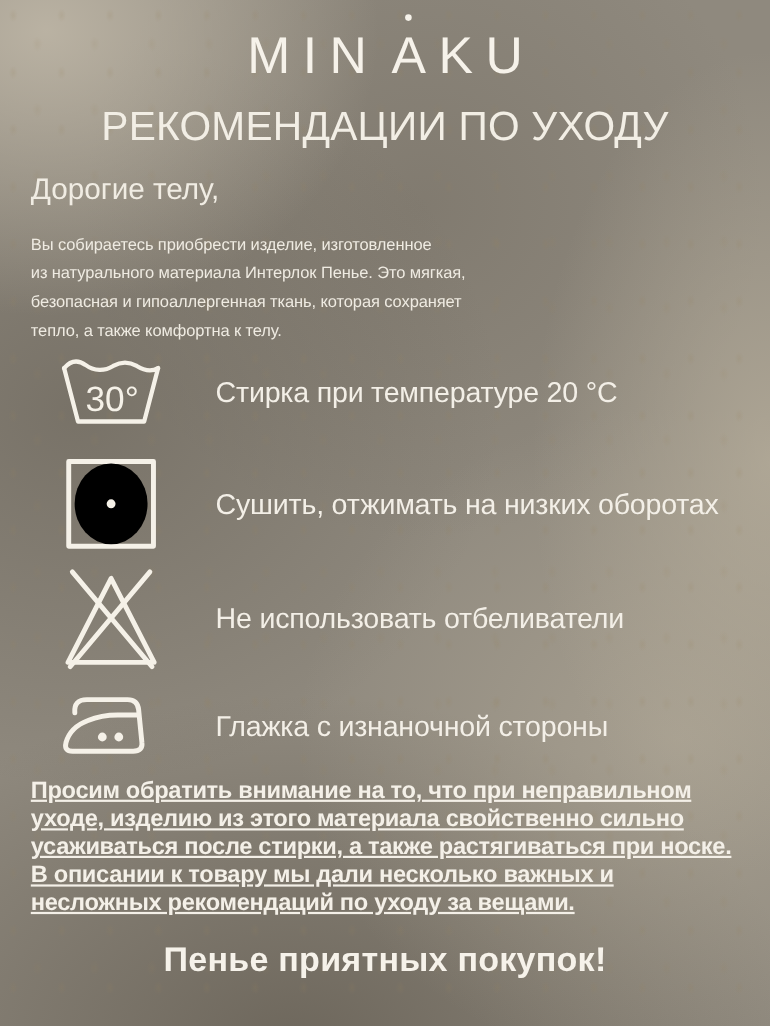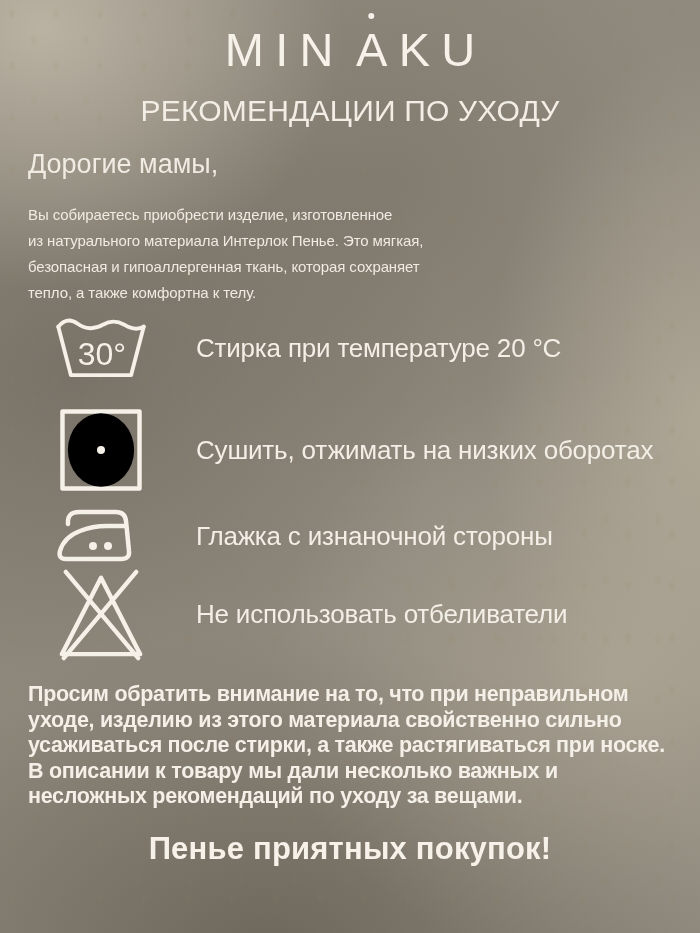--- a/index.html
+++ b/index.html
@@ -42,21 +42,21 @@
   .brand-sub{
     text-align:center;
     font-size:19px;font-weight:400;
     letter-spacing:0.58em;text-indent:0.58em;
     color:#ece7de;
     margin-top:9px;
   }
 
   .title{
     text-align:center;
-    font-size:30px;font-weight:500;
+    font-size:37px;font-weight:500;
     letter-spacing:0.2px;
     color:#f2eee5;
     margin-top:17px;
   }
 
   .greeting{
     font-size:27px;font-weight:400;
     margin-top:21px;
     color:#f0ece3;
   }
@@ -93,20 +93,21 @@
     font-family:"Liberation Sans","DejaVu Sans",sans-serif;
     font-size:33px;font-weight:500;
   }
 
   .note{
     margin-top:16px;
     font-size:21.5px;line-height:25.5px;
     font-weight:700;letter-spacing:-0.3px;
     white-space:pre-line;
     color:#f4f0e8;
+    text-decoration:underline;
   }
 
   .closing{
     margin-top:21px;
     text-align:center;
     font-size:31px;font-weight:700;
     letter-spacing:0.2px;
     color:#f6f2ea;
   }
 </style>
@@ -115,21 +116,21 @@
 
 <div class="page">
   <div class="inner">
 
     <div class="logo">
       <span>MIN</span><span class="logo-a"><span class="a-dot"></span><span>A</span></span><span>KU</span>
     </div>
 
     <div class="title">РЕКОМЕНДАЦИИ ПО УХОДУ</div>
 
-    <div class="greeting">Дорогие мамы,</div>
+    <div class="greeting">Дорогие телу,</div>
 
     <div class="intro">Вы собираетесь приобрести изделие, изготовленное
 из натурального материала Интерлок Пенье. Это мягкая,
 безопасная и гипоаллергенная ткань, которая сохраняет
 тепло, а также комфортна к телу.</div>
 
     <div class="care-list">
 
       <div class="care-row r1">
         <div class="icon-col">
@@ -146,40 +147,40 @@
         <div class="icon-col">
           <svg class="care-svg" width="86" height="86" viewBox="0 0 96 96">
             <rect x="5" y="5" width="86" height="86" stroke-width="5"></rect>
             <ellipse cx="48" cy="48" rx="37" ry="41" stroke-width="4.5"></ellipse>
             <circle class="filled" cx="48" cy="48" r="4.5"></circle>
           </svg>
         </div>
         <div class="care-label">Сушить, отжимать на низких оборотах</div>
       </div>
 
+      <div class="care-row r3">
+        <div class="icon-col">
+          <svg class="care-svg" width="98" height="96" viewBox="0 0 100 98">
+            <path d="M50,12 L10,90 L90,90 Z" stroke-width="4.5"></path>
+            <line x1="14" y1="6" x2="88" y2="94" stroke-width="4.5"></line>
+            <line x1="86" y1="6" x2="12" y2="94" stroke-width="4.5"></line>
+          </svg>
+        </div>
+        <div class="care-label">Не использовать отбеливатели</div>
+      </div>
+
       <div class="care-row r4">
         <div class="icon-col">
           <svg class="care-svg" width="92" height="60" viewBox="0 0 92 60">
             <path d="M13,18 Q12,6 24,6 L61,6 Q70,6 71,15 L74,45 Q75,53 66,53 L11,53 Q3,53 5,45 Q9,31 25,25 Q37,20 52,20 L71,20" stroke-width="4.5"></path>
             <circle class="filled" cx="38" cy="40" r="4"></circle>
             <circle class="filled" cx="53" cy="40" r="4"></circle>
           </svg>
         </div>
         <div class="care-label">Глажка с изнаночной стороны</div>
-      </div>
-
-      <div class="care-row r3">
-        <div class="icon-col">
-          <svg class="care-svg" width="98" height="96" viewBox="0 0 100 98">
-            <path d="M50,12 L10,90 L90,90 Z" stroke-width="4.5"></path>
-            <line x1="14" y1="6" x2="88" y2="94" stroke-width="4.5"></line>
-            <line x1="86" y1="6" x2="12" y2="94" stroke-width="4.5"></line>
-          </svg>
-        </div>
-        <div class="care-label">Не использовать отбеливатели</div>
       </div>
 
     </div>
 
     <div class="note">Просим обратить внимание на то, что при неправильном
 уходе, изделию из этого материала свойственно сильно
 усаживаться после стирки, а также растягиваться при носке.
 В описании к товару мы дали несколько важных и
 несложных рекомендаций по уходу за вещами.</div>
 

